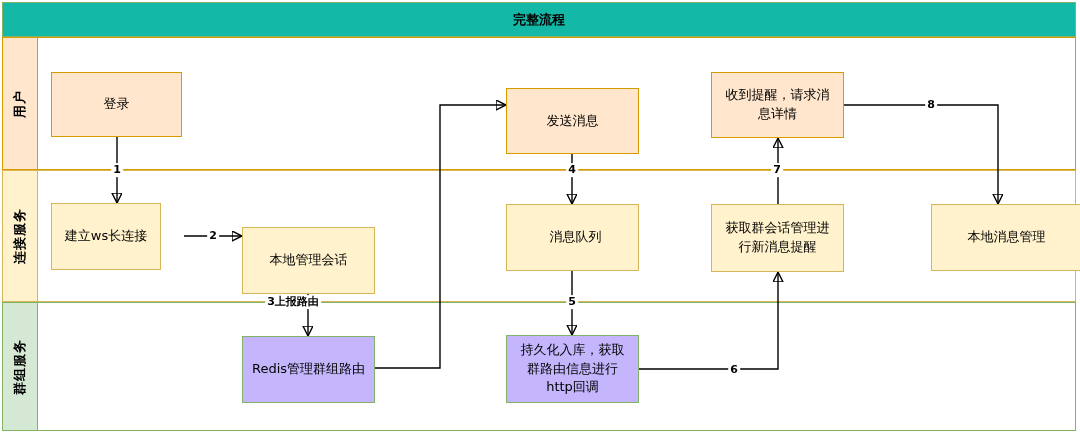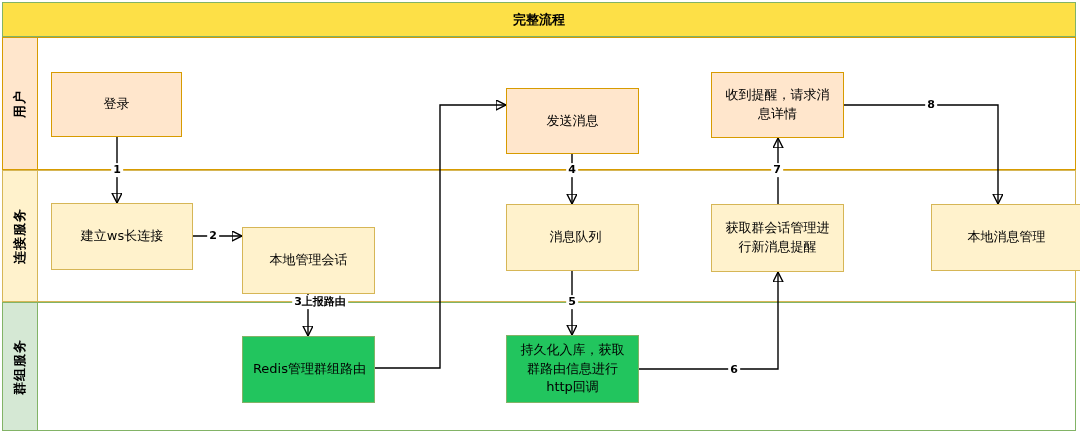--- a/index.html
+++ b/index.html
@@ -4,21 +4,21 @@
 <style>
   html,body{margin:0;padding:0;background:#ffffff;}
   .canvas{
     position:relative;width:1080px;height:433px;background:#ffffff;
     font-family:"DejaVu Sans",sans-serif;color:#000;overflow:hidden;
   }
   .abs{position:absolute;box-sizing:border-box;}
   
   .pool-title{
     left:2px;top:2px;width:1074px;height:35px;
-    background:#fde047;border:1px solid #82b366;
+    background:#14b8a6;border:1px solid #82b366;
     display:flex;align-items:center;justify-content:center;
     font-size:13px;font-weight:bold;
   }
   .lane-row{background:transparent;}
   .row-user{left:2px;top:37px;width:1074px;height:133px;border:1px solid #d79b00;}
   .row-conn{left:2px;top:170px;width:1074px;height:132px;border:1px solid #d6b656;}
   .row-group{left:2px;top:302px;width:1074px;height:129px;border:1px solid #82b366;}
   .lane-header{
     width:36px;display:flex;align-items:center;justify-content:center;
   }
@@ -32,40 +32,40 @@
   
   .edges{position:absolute;left:0;top:0;width:1080px;height:433px;pointer-events:none;}
   .edges path{fill:none;stroke:#000;stroke-width:1.4;}
   
   .node{
     display:flex;align-items:center;justify-content:center;text-align:center;
     font-size:13px;line-height:1.45;padding:2px 8px;
   }
   .c-orange{background:#ffe6cc;border:1px solid #d79b00;}
   .c-yellow{background:#fff2cc;border:1px solid #d6b656;}
-  .c-green{background:#22c55e;border:1px solid #82b366;justify-content:flex-end;}
+  .c-green{background:#c4b5fd;border:1px solid #82b366;}
   .n-login{left:51px;top:72px;width:131px;height:65px;}
-  .n-ws{left:51px;top:203px;width:142px;height:67px;}
+  .n-ws{left:51px;top:203px;width:110px;height:67px;}
   .n-local-session{left:242px;top:203px;width:133px;height:67px;margin-top:24px;}
   .n-redis{left:242px;top:336px;width:133px;height:67px;}
   .n-send{left:506px;top:88px;width:133px;height:66px;}
   .n-queue{left:506px;top:204px;width:133px;height:67px;padding-left:14px;}
   .n-persist{left:506px;top:335px;width:133px;height:68px;}
   .n-notify{left:711px;top:72px;width:133px;height:66px;}
   .n-group-session{left:711px;top:204px;width:133px;height:68px;}
   .n-local-msg{left:931px;top:204px;width:151px;height:67px;}
   
   .edge-label{
     position:absolute;transform:translate(-50%,-50%);
     background:#ffffff;padding:0 2px;font-size:11px;font-weight:600;
     line-height:1.25;white-space:nowrap;
   }
   .l1{left:117px;top:170px;}
   .l2{left:213px;top:236px;}
-  .l3{left:320px;top:302px;text-align:right;}
+  .l3{left:293px;top:302px;text-align:right;}
   .l4{left:572px;top:170px;}
   .l5{left:572px;top:302px;}
   .l6{left:734px;top:370px;}
   .l7{left:777px;top:170px;}
   .l8{left:931px;top:105px;}
 </style>
 </head>
 <body>
 
 <div class="canvas">

